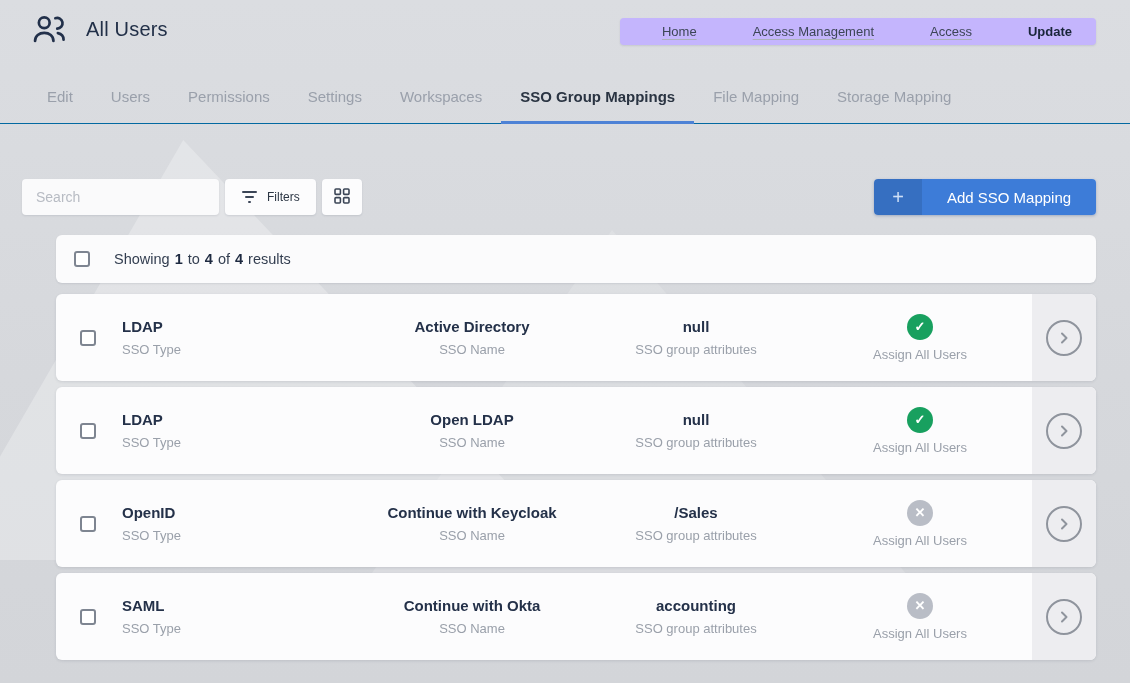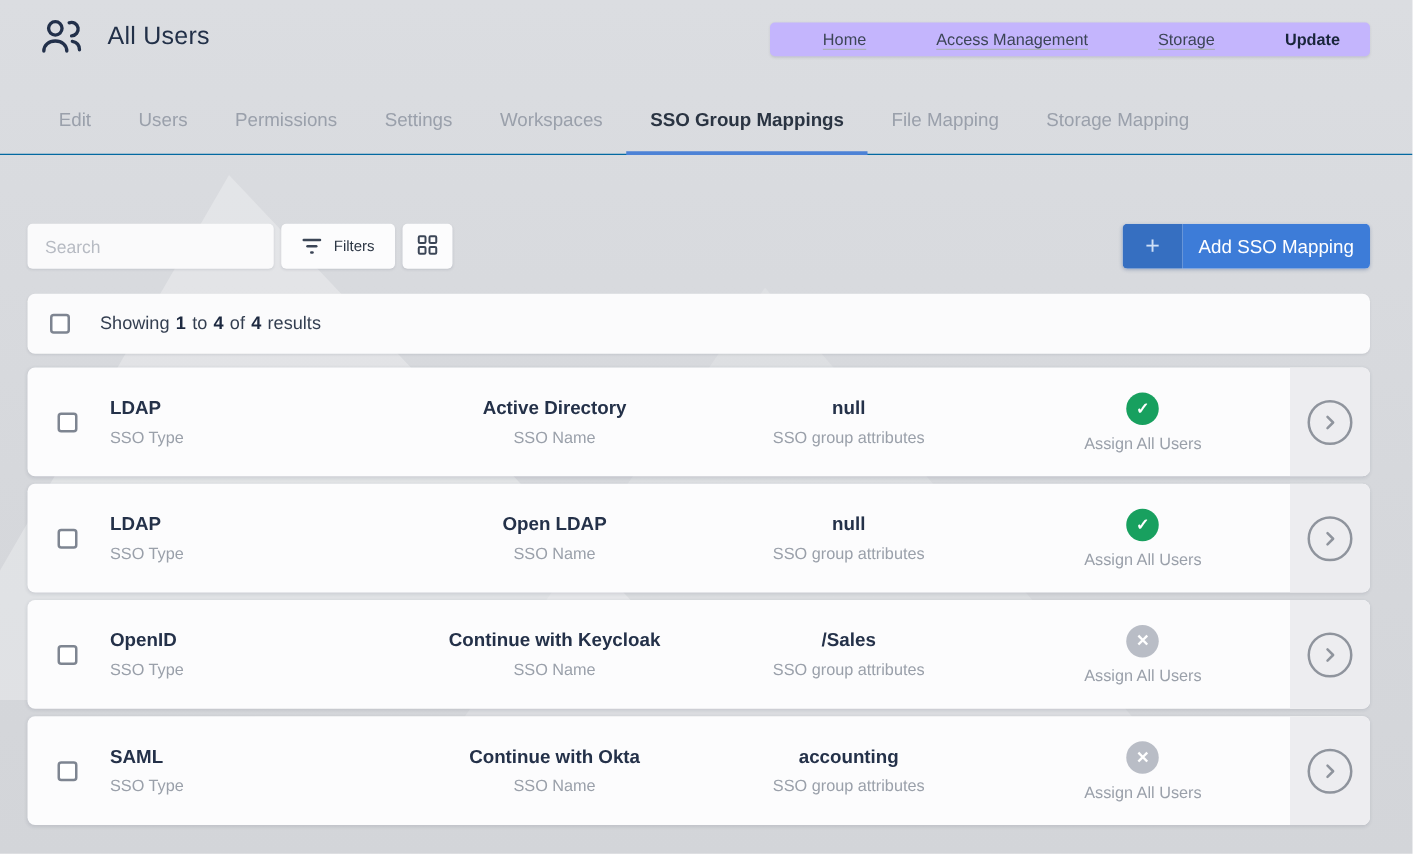--- a/index.html
+++ b/index.html
@@ -50,25 +50,25 @@
   .filter-icon i:nth-child(1){ width:15px; }
   .filter-icon i:nth-child(2){ width:9px; }
   .filter-icon i:nth-child(3){ width:3px; }
   .grid-btn { width:40px; }
 
   .add-btn { margin-left:auto; height:36px; display:flex; align-items:stretch; border:none; padding:0;
     border-radius:4px; overflow:hidden; cursor:pointer; box-shadow:0 1px 3px rgba(30,60,120,.3);
     font-family:"Liberation Sans", sans-serif; }
   .add-btn .plus-cell { width:48px; background:#366fc1; color:#cfe0f7; font-size:20px; font-weight:300;
     display:flex; align-items:center; justify-content:center; }
-  .add-btn .label-cell { width:150px; background:#3d7cd8; color:#fff; font-size:15px;
+  .add-btn .label-cell { width:174px; background:#3d7cd8; color:#fff; font-size:15px;
     display:flex; align-items:center; justify-content:center; }
 
   
-  .list { padding:20px 34px 0 22px; }
+  .list { padding:20px 34px 0 22px;margin-left:34px; }
   .results-bar { background:#fbfbfc; border-radius:6px; height:48px; display:flex; align-items:center;
     padding:0 18px; box-shadow:0 1px 2px rgba(40,50,70,.10); margin-bottom:11px; }
   .results-text { display:flex; gap:5px; font-size:14.5px; color:#333e50; margin-left:24px; }
   .results-text .b { font-weight:bold; color:#1d2940; }
 
   .row-card { background:#fcfcfd; border-radius:6px; height:87px; margin-bottom:6px;
     display:grid; grid-template-columns:64px 240px 1fr 1fr 1fr 64px; align-items:center;
     box-shadow:0 1px 3px rgba(40,50,70,.12); overflow:hidden; }
   .cell { display:flex; flex-direction:column; align-items:center; gap:7px; }
   .cell.type-cell { align-items:flex-start; padding-left:2px; }
@@ -102,21 +102,21 @@
           <path d="M3.2 19.5c0-3.2 2.6-5.1 5.8-5.1s5.8 1.9 5.8 5.1"></path>
           <path d="M16 5.2a3.4 3.4 0 1 1 1.2 6.6"></path>
           <path d="M17.6 14.6c2.1.4 3.6 1.9 3.6 4.2"></path>
         </svg>
       </span>
       <span class="page-title">All Users</span>
     </div>
     <div class="breadcrumb">
       <span class="crumb">Home</span>
       <span class="crumb">Access Management</span>
-      <span class="crumb">Storage</span>
+      <span class="crumb">Access</span>
       <span class="crumb current">Update</span>
     </div>
   </div>
 
   <div class="tabs">
     <span class="tab">Edit</span>
     <span class="tab">Users</span>
     <span class="tab">Permissions</span>
     <span class="tab">Settings</span>
     <span class="tab">Workspaces</span>

